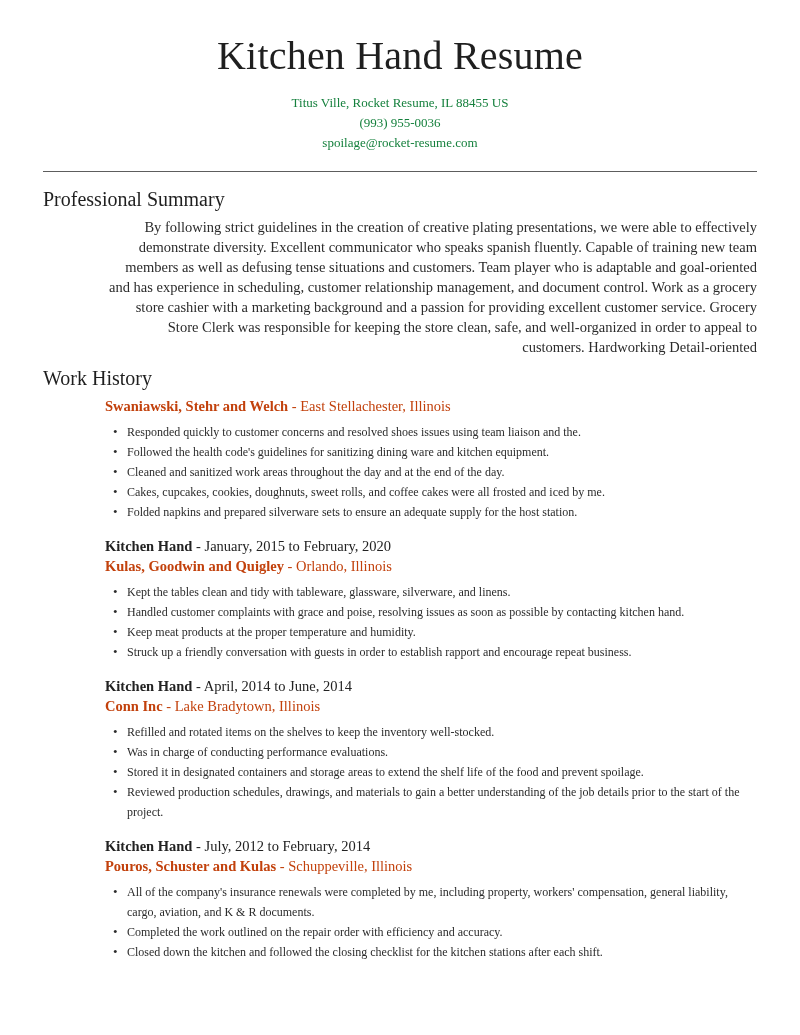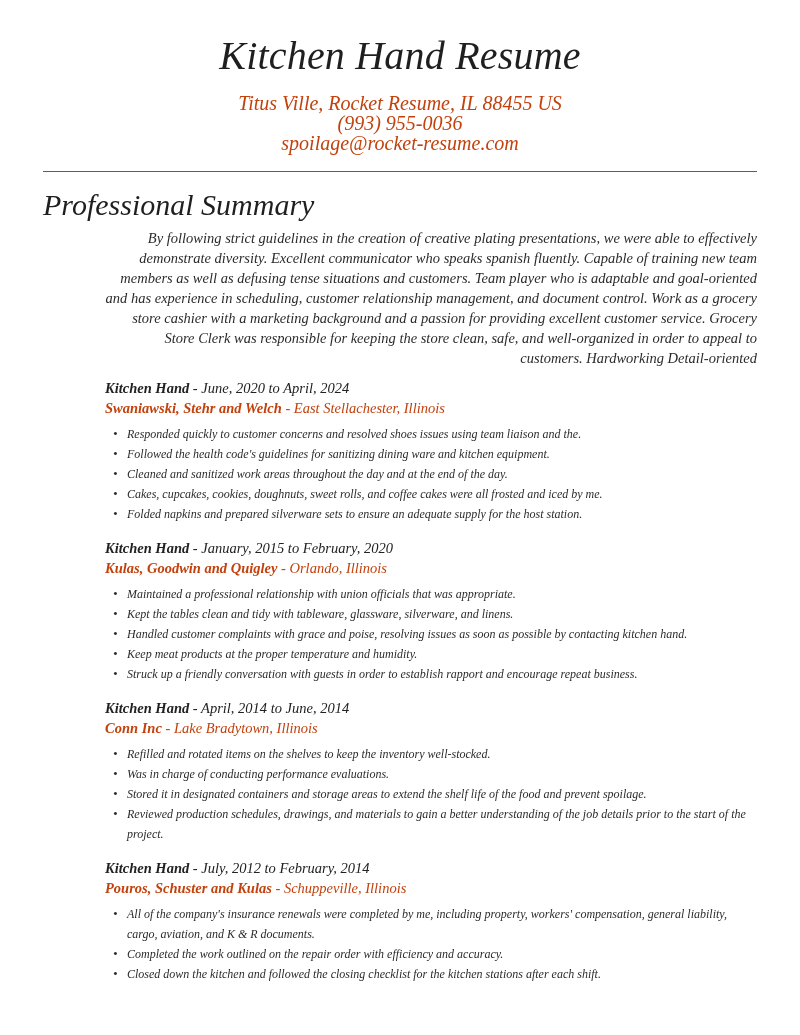--- a/index.html
+++ b/index.html
@@ -13,55 +13,54 @@
     font-family: "Liberation Serif", "DejaVu Serif", serif;
     color: #2b2b2b;
     overflow: hidden;
   }
   .page {
     width: 800px;
     height: 811px;
     box-sizing: border-box;
     padding: 0 43px;
     position: relative;
-    font-style: italic;
   }
 
   
   .resume-header {
     text-align: center;
     padding-top: 34px;
   }
   .resume-title {
     font-size: 40px;
     font-weight: 400;
     line-height: 1.12;
     letter-spacing: 0.2px;
     color: #1f1f1f;
     margin: 0 0 14px 0;
   }
   .contact-line {
-    font-size: 20px;
-    line-height: 20px;
-    color: #c2410c;
+    font-size: 13px;
+    line-height: 20px;
+    color: #15803d;
     margin: 0;
   }
   .header-rule {
     border: 0;
     border-top: 1px solid #5d5d5d;
     margin: 18px 0 0 0;
     width: 100%;
   }
 
   
   .section {
     margin-top: 16px;
   }
   .section-heading {
-    font-size: 30px;
+    font-size: 20px;
     font-weight: 400;
     line-height: 1.15;
     color: #1f1f1f;
     margin: 0 0 6px 0;
   }
   .section-body {
     padding-left: 62px;
   }
   .summary-text {
     font-size: 14.5px;
@@ -138,47 +137,44 @@
   </div>
 
   <div class="section">
     <h2 class="section-heading">Professional Summary</h2>
     <div class="section-body">
       <p class="summary-text">By following strict guidelines in the creation of creative plating presentations, we were able to effectively demonstrate diversity. Excellent communicator who speaks spanish fluently. Capable of training new team members as well as defusing tense situations and customers. Team player who is adaptable and goal-oriented and has experience in scheduling, customer relationship management, and document control. Work as a grocery store cashier with a marketing background and a passion for providing excellent customer service. Grocery Store Clerk was responsible for keeping the store clean, safe, and well-organized in order to appeal to customers. Hardworking Detail-oriented</p>
     </div>
   </div>
 
   <div class="section work-section">
+    <h2 class="section-heading">Work History</h2>
     <div class="section-body">
 
       <div class="job">
-        <p class="job-title">
-          <span>Kitchen Hand</span><span class="job-dates"> - June, 2020 to April, 2024</span>
-        </p>
         <p class="job-company">
           <span>Swaniawski, Stehr and Welch</span><span class="job-location"> - East Stellachester, Illinois</span>
         </p>
         <ul class="job-bullets">
           <li>Responded quickly to customer concerns and resolved shoes issues using team liaison and the.</li>
           <li>Followed the health code's guidelines for sanitizing dining ware and kitchen equipment.</li>
           <li>Cleaned and sanitized work areas throughout the day and at the end of the day.</li>
           <li>Cakes, cupcakes, cookies, doughnuts, sweet rolls, and coffee cakes were all frosted and iced by me.</li>
           <li>Folded napkins and prepared silverware sets to ensure an adequate supply for the host station.</li>
         </ul>
       </div>
 
       <div class="job">
         <p class="job-title">
           <span>Kitchen Hand</span><span class="job-dates"> - January, 2015 to February, 2020</span>
         </p>
         <p class="job-company">
           <span>Kulas, Goodwin and Quigley</span><span class="job-location"> - Orlando, Illinois</span>
         </p>
         <ul class="job-bullets">
-          <li>Maintained a professional relationship with union officials that was appropriate.</li>
           <li>Kept the tables clean and tidy with tableware, glassware, silverware, and linens.</li>
           <li>Handled customer complaints with grace and poise, resolving issues as soon as possible by contacting kitchen hand.</li>
           <li>Keep meat products at the proper temperature and humidity.</li>
           <li>Struck up a friendly conversation with guests in order to establish rapport and encourage repeat business.</li>
         </ul>
       </div>
 
       <div class="job">
         <p class="job-title">
           <span>Kitchen Hand</span><span class="job-dates"> - April, 2014 to June, 2014</span>

